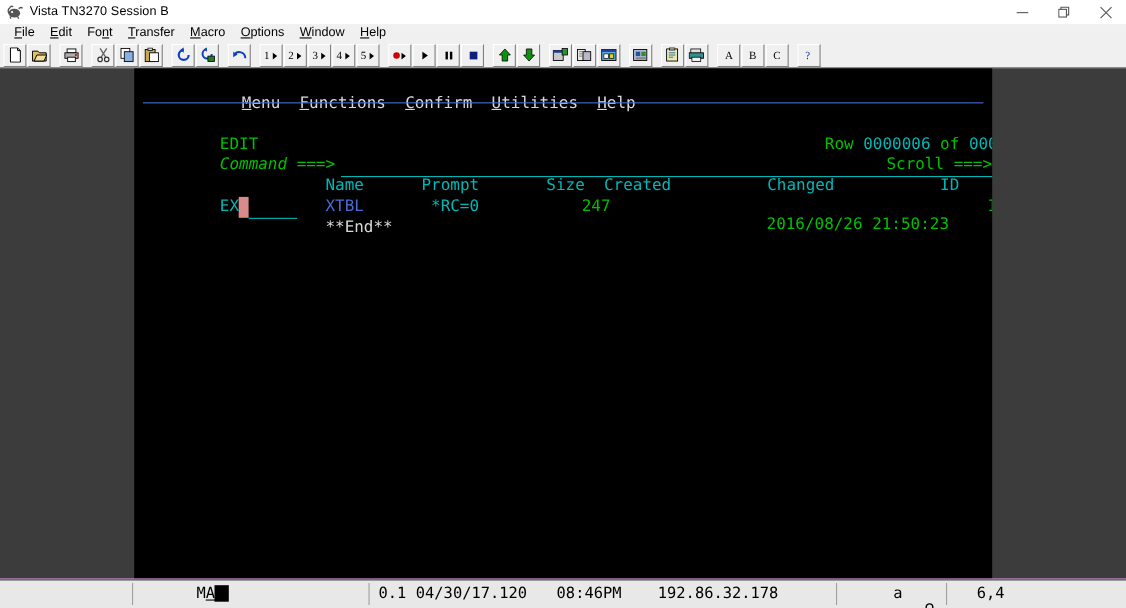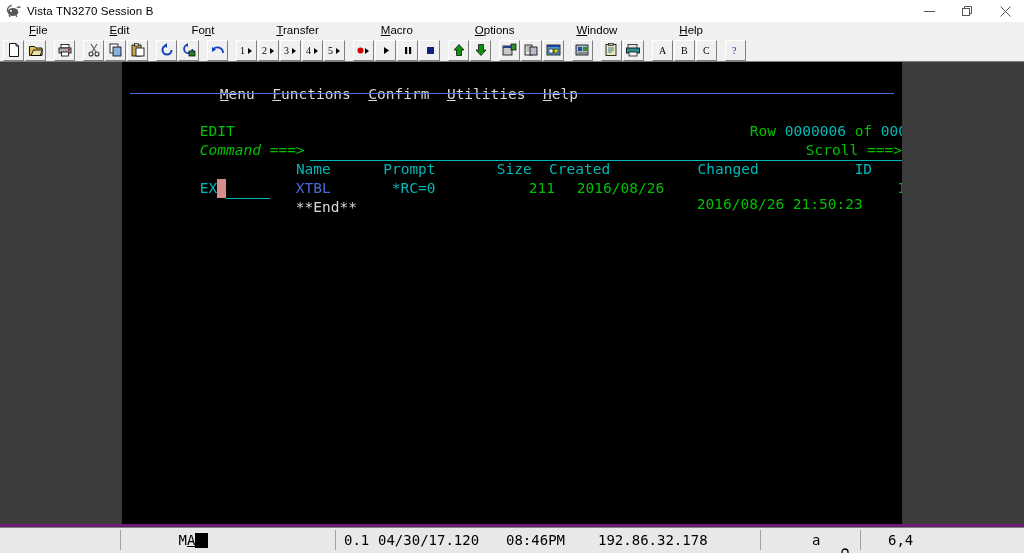--- a/index.html
+++ b/index.html
@@ -14,21 +14,21 @@
   
   .titlebar{height:22px;background:#ffffff;display:flex;align-items:center;flex:0 0 auto;}
   .tb-icon{width:16px;height:16px;margin:0 5px 0 6px;position:relative;flex:0 0 auto;}
   .tb-icon svg{display:block;}
   .tb-title{font-size:11.5px;color:#000;letter-spacing:.1px;flex:1 1 auto;white-space:nowrap;}
   .winbtns{display:flex;height:22px;flex:0 0 auto;}
   .winbtn{width:38px;height:22px;display:flex;align-items:center;justify-content:center;}
   .winbtn svg{display:block;}
 
   
-  .menubar{height:17px;background:#f0f0f0;display:flex;align-items:center;padding-left:22px;flex:0 0 auto;gap:48px;}
+  .menubar{height:17px;background:#f0f0f0;display:flex;align-items:center;padding-left:6px;flex:0 0 auto;}
   .menuitem{font-size:11.5px;color:#000;padding:0 7px;white-space:nowrap;line-height:17px;}
   .menuitem u{text-decoration:underline;}
 
   
   .toolbar{height:22px;background:#f0f0f0;display:flex;align-items:center;padding-left:3px;flex:0 0 auto;
            border-bottom:1px solid #808080;box-shadow:0 1px 0 #ffffff;}
   .tbtn{width:19px;height:19px;margin-right:1px;background:#f0f0f0;
         border:1px solid #f0f0f0;display:flex;align-items:center;justify-content:center;position:relative;}
   .tbtn.raised{border-top:1px solid #ffffff;border-left:1px solid #ffffff;border-right:1px solid #808080;border-bottom:1px solid #808080;}
   .tgap{width:7px;height:19px;}
@@ -47,21 +47,21 @@
   .c-green{color:#00c000;}
   .c-cyan{color:#00b7b7;}
   .c-white{color:#d8d8d8;}
   .c-blue{color:#4a6bd6;margin-top:25px;}
   .ul{text-decoration:underline;}
   .field-ul{border-bottom:1px solid #00b7b7;display:inline-block;}
   .cursor{background:#d98a8a;color:#d98a8a;display:inline-block;}
   .sepline{position:absolute;height:1px;background:#4a6bd6;}
 
   
-  .statusbar{height:26px;background:#e8e8e8;border-top:3px solid #701a75;
+  .statusbar{height:26px;background:#e8e8e8;border-top:1px solid #701a75;
              box-shadow:inset 0 1px 0 #808080;display:flex;align-items:center;flex:0 0 auto;position:relative;
              font-family:"DejaVu Sans Mono","Liberation Mono",monospace;font-size:14px;color:#000;}
   .sb-cell{position:absolute;white-space:pre;}
   .sb-block{display:inline-block;width:13px;height:15px;background:#000;vertical-align:-3px;}
   .sb-sep{position:absolute;top:3px;width:1px;height:20px;background:#a0a0a0;}
 </style>
 </head>
 <body>
 
 <div class="app">
@@ -350,24 +350,21 @@
       <div class="row" style="top:79px;left:8px;">
         <span class="c-cyan">           <span>Name</span>      <span>Prompt</span>       <span>Size</span>  <span>Created</span>          <span>Changed</span>           <span>ID</span></span>
       </div>
       <div class="row" style="top:98px;left:104px;">
         <span class="c-blue">XTBL</span>
       </div>
       <div class="row" style="top:98px;left:200px;">
         <span class="c-cyan">*RC=0</span>
       </div>
       <div class="row" style="top:98px;left:337px;">
-        <span class="c-green">211</span>
-      </div>
-      <div class="row" style="top:98px;left:385px;">
-        <span class="c-green">2016/08/26</span>
+        <span class="c-green">247</span>
       </div>
       <div class="row" style="top:114px;left:505px;">
         <span class="c-green">2016/08/26 21:50:23</span>
       </div>
       <div class="row" style="top:98px;left:706px;">
         <span class="c-green">IBMUSER</span>
       </div>
 
       <div class="row" style="top:117px;left:104px;">
         <span class="c-white">**End**</span>

